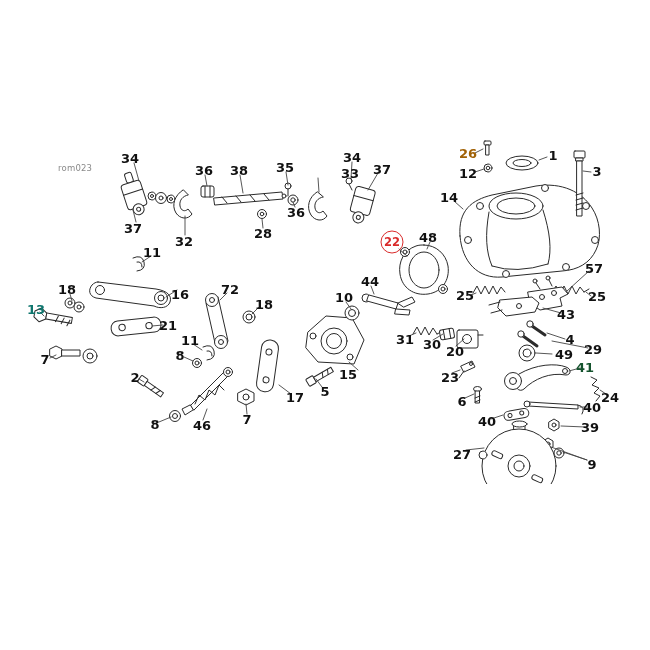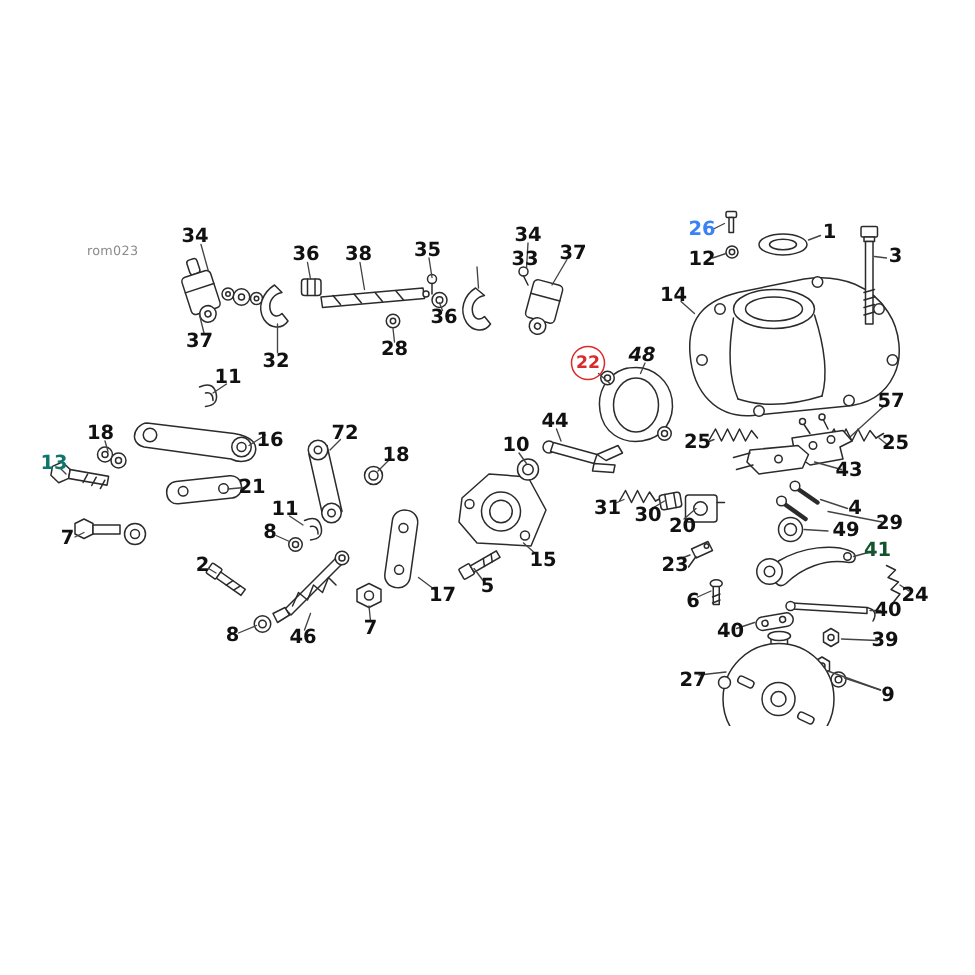--- a/index.html
+++ b/index.html
@@ -401,48 +401,48 @@
       <div class="callout" style="left: 204px; top: 170px; color: rgb(17, 17, 17);">36</div>
       <div class="callout" style="left: 239px; top: 170px; color: rgb(17, 17, 17);">38</div>
       <div class="callout" style="left: 285px; top: 167px; color: rgb(17, 17, 17);">35</div>
       <div class="callout" style="left: 318px; top: 173px; color: rgb(17, 17, 17); margin-left: 32px;">33</div>
       <div class="callout" style="left: 352px; top: 157px; color: rgb(17, 17, 17);">34</div>
       <div class="callout" style="left: 382px; top: 169px; color: rgb(17, 17, 17);">37</div>
       <div class="callout" style="left: 133px; top: 228px; color: rgb(17, 17, 17);">37</div>
       <div class="callout" style="left: 184px; top: 241px; color: rgb(17, 17, 17);">32</div>
       <div class="callout" style="left: 263px; top: 233px; color: rgb(17, 17, 17);">28</div>
       <div class="callout" style="left: 296px; top: 212px; color: rgb(17, 17, 17);">36</div>
-      <div class="callout" style="left: 468px; top: 153px; color: #3b82f6;">26</div>
+      <div class="callout" style="left: 468px; top: 153px; color: #a16207;">26</div>
       <div class="callout" style="left: 468px; top: 173px; color: rgb(17, 17, 17);">12</div>
       <div class="callout" style="left: 553px; top: 155px; color: rgb(17, 17, 17);">1</div>
       <div class="callout" style="left: 597px; top: 171px; color: rgb(17, 17, 17);">3</div>
       <div class="callout" style="left: 449px; top: 197px; color: rgb(17, 17, 17);">14</div>
       <div class="callout circled" style="left: 392px; top: 242px; color: rgb(217, 43, 43); border-color: rgb(217, 43, 43);">22</div>
-      <div class="callout" style="left: 428px; top: 237px; color: rgb(17, 17, 17); font-style: italic;">48</div>
+      <div class="callout" style="left: 428px; top: 237px; color: rgb(17, 17, 17);">48</div>
       <div class="callout" style="left: 594px; top: 268px; color: rgb(17, 17, 17);">57</div>
       <div class="callout" style="left: 465px; top: 295px; color: rgb(17, 17, 17);">25</div>
       <div class="callout" style="left: 597px; top: 296px; color: rgb(17, 17, 17);">25</div>
       <div class="callout" style="left: 566px; top: 314px; color: rgb(17, 17, 17);">43</div>
       <div class="callout" style="left: 152px; top: 252px; color: rgb(17, 17, 17);">11</div>
       <div class="callout" style="left: 180px; top: 294px; color: rgb(17, 17, 17);">16</div>
       <div class="callout" style="left: 230px; top: 289px; color: rgb(17, 17, 17);">72</div>
       <div class="callout" style="left: 67px; top: 289px; color: rgb(17, 17, 17);">18</div>
       <div class="callout" style="left: 36px; top: 309px; color: #0f766e;">13</div>
       <div class="callout" style="left: 168px; top: 325px; color: rgb(17, 17, 17);">21</div>
       <div class="callout" style="left: 264px; top: 304px; color: rgb(17, 17, 17);">18</div>
       <div class="callout" style="left: 190px; top: 340px; color: rgb(17, 17, 17);">11</div>
       <div class="callout" style="left: 180px; top: 355px; color: rgb(17, 17, 17);">8</div>
       <div class="callout" style="left: 45px; top: 359px; color: rgb(17, 17, 17);">7</div>
       <div class="callout" style="left: 135px; top: 377px; color: rgb(17, 17, 17);">2</div>
       <div class="callout" style="left: 155px; top: 424px; color: rgb(17, 17, 17);">8</div>
       <div class="callout" style="left: 202px; top: 425px; color: rgb(17, 17, 17);">46</div>
       <div class="callout" style="left: 247px; top: 419px; color: rgb(17, 17, 17);">7</div>
       <div class="callout" style="left: 295px; top: 397px; color: rgb(17, 17, 17);">17</div>
       <div class="callout" style="left: 325px; top: 391px; color: rgb(17, 17, 17);">5</div>
-      <div class="callout" style="left: 362px; top: 374px; color: rgb(17, 17, 17);">15</div>
+      <div class="callout" style="left: 348px; top: 374px; color: rgb(17, 17, 17);">15</div>
       <div class="callout" style="left: 344px; top: 297px; color: rgb(17, 17, 17);">10</div>
       <div class="callout" style="left: 370px; top: 281px; color: rgb(17, 17, 17);">44</div>
       <div class="callout" style="left: 405px; top: 339px; color: rgb(17, 17, 17);">31</div>
       <div class="callout" style="left: 432px; top: 344px; color: rgb(17, 17, 17);">30</div>
       <div class="callout" style="left: 455px; top: 351px; color: rgb(17, 17, 17);">20</div>
       <div class="callout" style="left: 570px; top: 339px; color: rgb(17, 17, 17);">4</div>
       <div class="callout" style="left: 593px; top: 349px; color: rgb(17, 17, 17);">29</div>
       <div class="callout" style="left: 564px; top: 354px; color: rgb(17, 17, 17);">49</div>
       <div class="callout" style="left: 450px; top: 377px; color: rgb(17, 17, 17);">23</div>
       <div class="callout" style="left: 585px; top: 367px; color: #14532d;">41</div>

